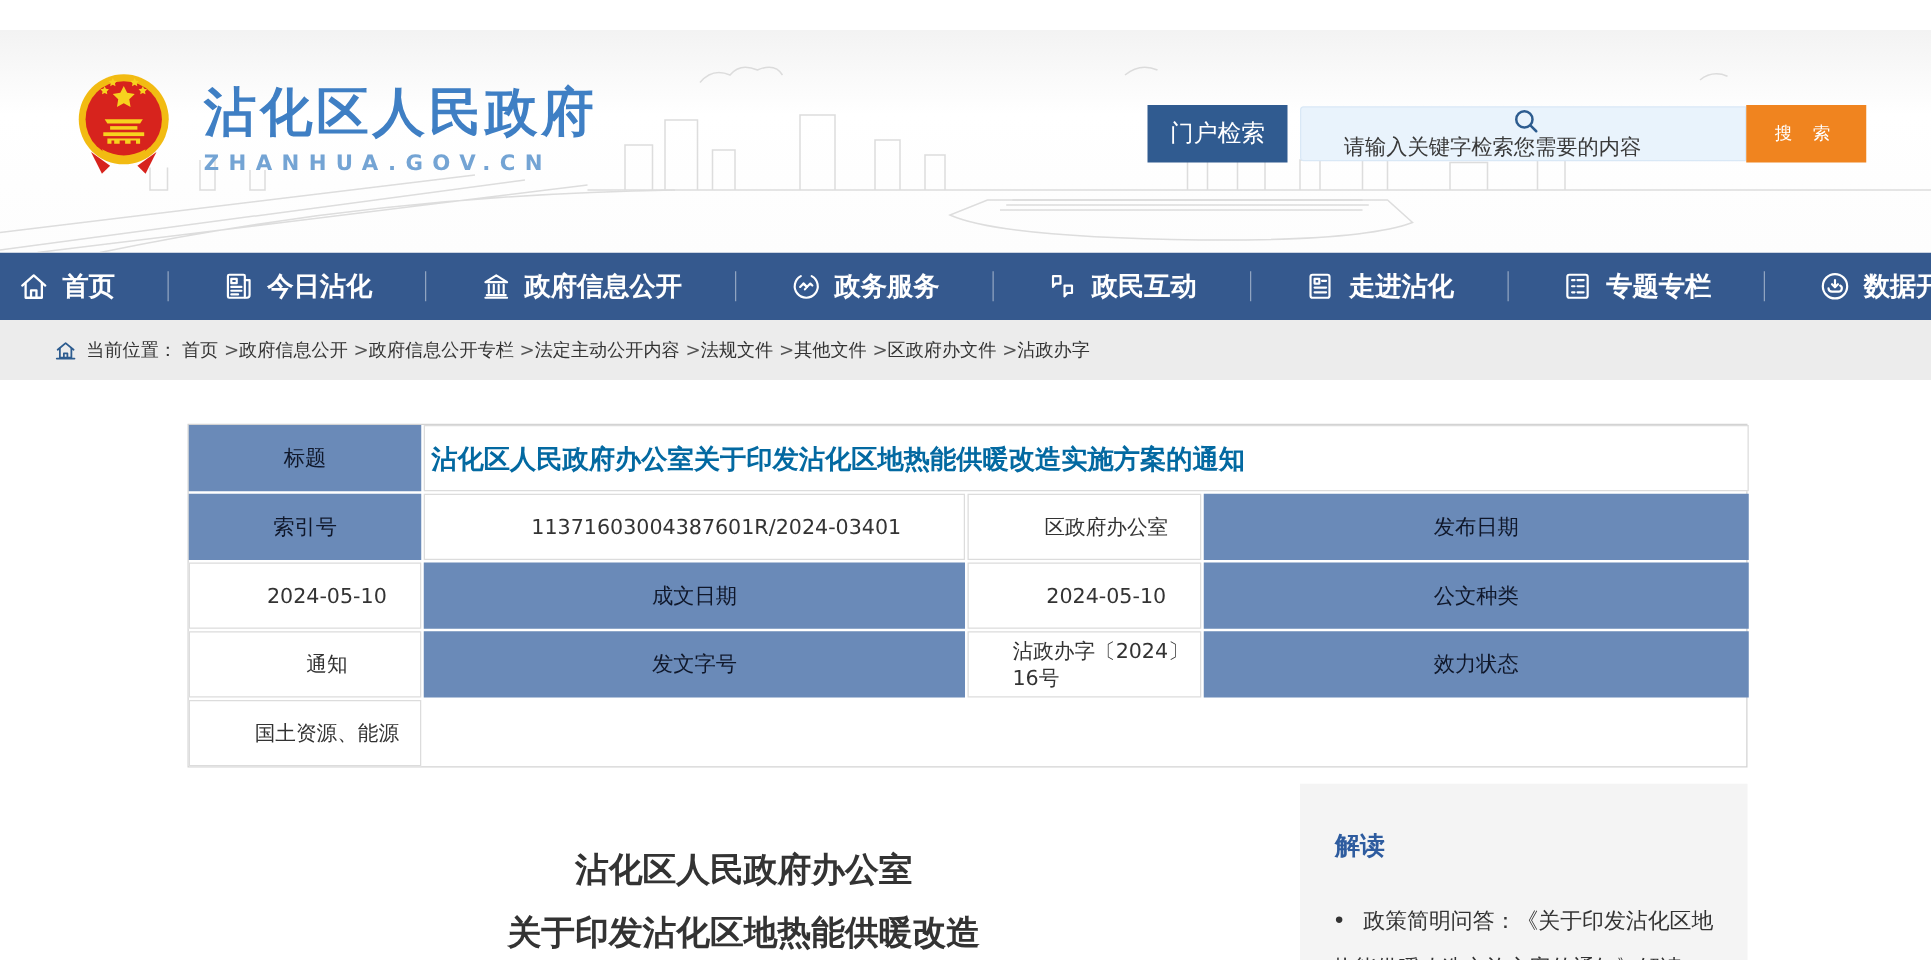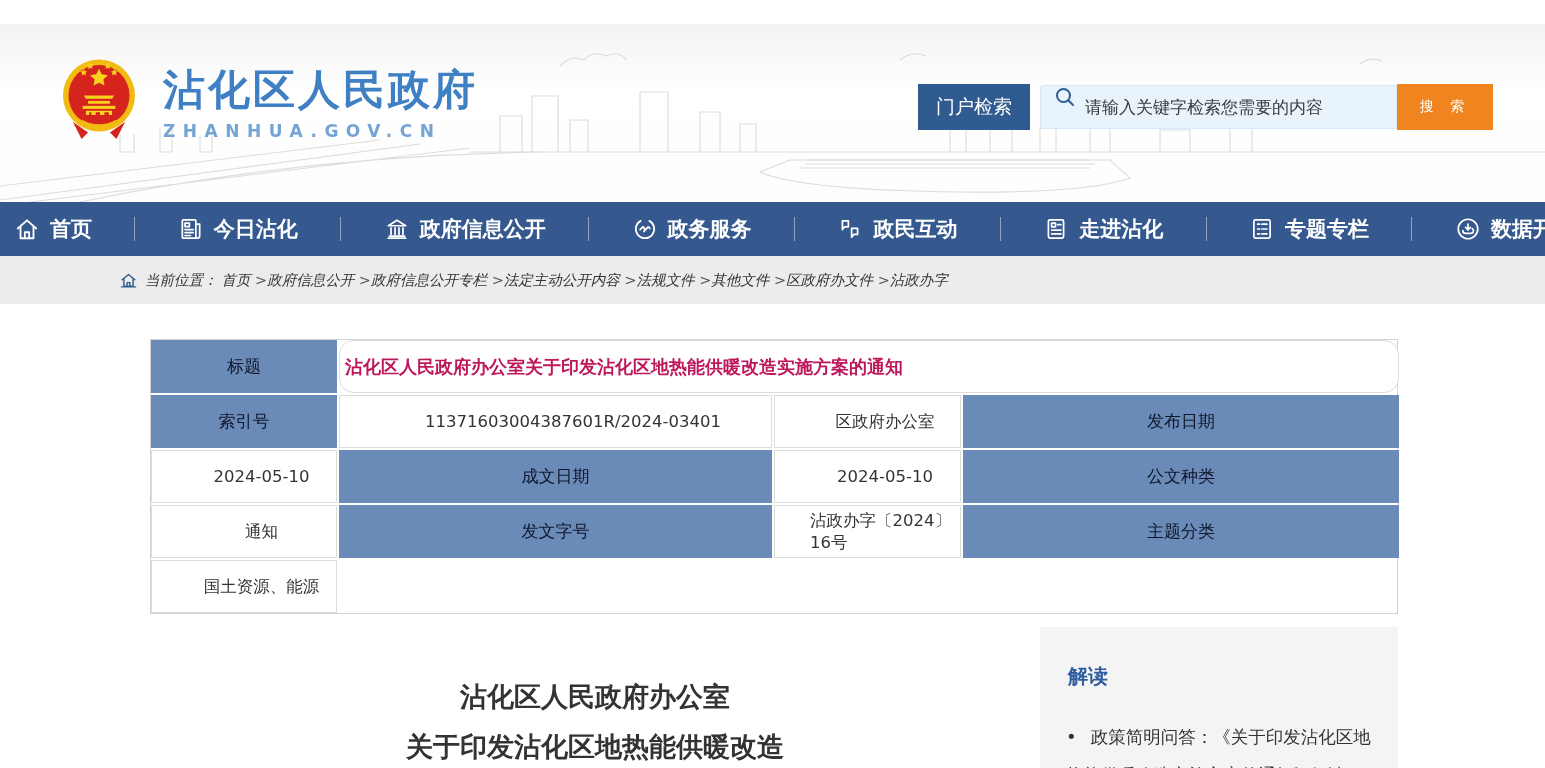--- a/index.html
+++ b/index.html
@@ -13,57 +13,57 @@
 
   .logo-block { position:absolute; left:55px; top:30px; display:flex; align-items:center; gap:20px; cursor:pointer; }
   .emblem { width:88px; height:96px; }
   .site-title { font-size:42px; font-weight:bold; color:#3f7fc4; letter-spacing:3px; line-height:52px; }
   .site-domain { font-size:17px; color:#74a4d4; letter-spacing:7.5px; margin-top:5px; font-weight:600; }
 
   .search-cluster { position:absolute; right:52px; top:60px; display:flex; align-items:center; height:46px; }
   .portal-btn { width:112px; height:46px; background:#305b90; color:#fff; font-size:19px;
                 border:none; cursor:pointer; margin-right:10px; font-family:inherit; }
   .search-box { width:357px; height:44px; background:#e9f3fc; border:1px solid #d9e8f6;
-                display:flex; padding-left:13px; border-radius:3px 0 0 3px; }
+                display:flex; align-items:center; padding-left:13px; border-radius:3px 0 0 3px;flex-direction:column; }
   .search-box svg { flex:0 0 auto; margin-right:9px; }
   .search-box input { border:none; outline:none; background:transparent; width:300px;
                       font-size:17px; color:#333; font-family:inherit; }
   .search-box input::placeholder { color:#3a3a3a; opacity:1; }
   .search-btn { width:96px; height:46px; background:#f0841f; color:#fff; font-size:14px;
                 border:none; cursor:pointer; letter-spacing:6px; font-family:inherit; }
 
   
   .main-nav { height:54px; background:#35598e; overflow:hidden; }
   .nav-inner { width:1575px; height:100%; display:flex; align-items:center;
                justify-content:space-between; padding-left:14px; }
   .nav-item { display:flex; align-items:center; gap:10px; color:#fff; font-size:21px;
               font-weight:bold; white-space:nowrap; cursor:pointer; }
   .nav-item svg { flex:0 0 auto; }
   .nav-sep { width:1px; height:24px; background:rgba(255,255,255,.45); }
 
   
   .breadcrumb-bar { height:48px; background:#ececec; display:flex; align-items:center;
-                    padding-left:120px; font-size:14.5px; color:#333;font-style:italic; }
+                    padding-left:44px; font-size:14.5px; color:#333; }
   .breadcrumb-bar svg { margin-right:8px; }
   .crumb-label { margin-right:4px; }
   .crumb { cursor:pointer; }
   .crumb::after { content:" > "; color:#555; cursor:default; }
   .crumb:last-child::after { content:""; }
 
   
   .main-wrap { margin:35px 0 0 150px; width:1248px; }
 
   .doc-table { display:grid; grid-template-columns:186px 433px 187px 436px;
                grid-auto-rows:53px; gap:2px; background:#fff; border:1px solid #d3d3d3; }
   .th { background:#6a8ab8; color:#0f172a; font-size:17px; display:flex;
         align-items:center; justify-content:center; }
   .td { border:1px solid #dcdcdc; background:#fff; color:#333; font-size:16.5px;
         display:flex; align-items:center; justify-content:center;padding-left:35px; }
   .td.title-cell { grid-column:2 / 5; justify-content:flex-start; padding-left:5px;
-                   font-weight:bold; font-size:18px; color:#be185d;border-radius:15px; }
+                   font-weight:bold; font-size:21px; color:#0369a1; }
 
   .content-row { display:flex; margin-top:13px; }
   .article-col { width:890px; padding-top:45px; text-align:center; }
   .article-title { font-size:27px; font-weight:bold; color:#333; line-height:50px; }
 
   .interpret-box { width:358px; min-height:420px; background:#f4f4f4; padding:30px 26px; }
   .interpret-title { font-size:20px; font-weight:bold; color:#2e5c9f; margin:6px 0 28px 2px; }
   .interpret-list { list-style:none; }
   .interpret-item { font-size:17.5px; line-height:38px; color:#333; cursor:pointer; }
   .interpret-item::before { content:"•"; font-size:18px; padding-right:14px; color:#333; }
@@ -240,21 +240,21 @@
     <div class="th">发布日期</div>
     <div class="td">2024-05-10</div>
     <div class="th">成文日期</div>
     <div class="td">2024-05-10</div>
 
     <div class="th">公文种类</div>
     <div class="td">通知</div>
     <div class="th">发文字号</div>
     <div class="td">沾政办字〔2024〕16号</div>
 
-    <div class="th">主题分类</div>
+    <div class="th">效力状态</div>
     <div class="td">国土资源、能源</div>
   </div>
 
   <div class="content-row">
     <div class="article-col">
       <div class="article-title">
         <div>沾化区人民政府办公室</div>
         <div>关于印发沾化区地热能供暖改造</div>
         <div>实施方案的通知</div>
       </div>

